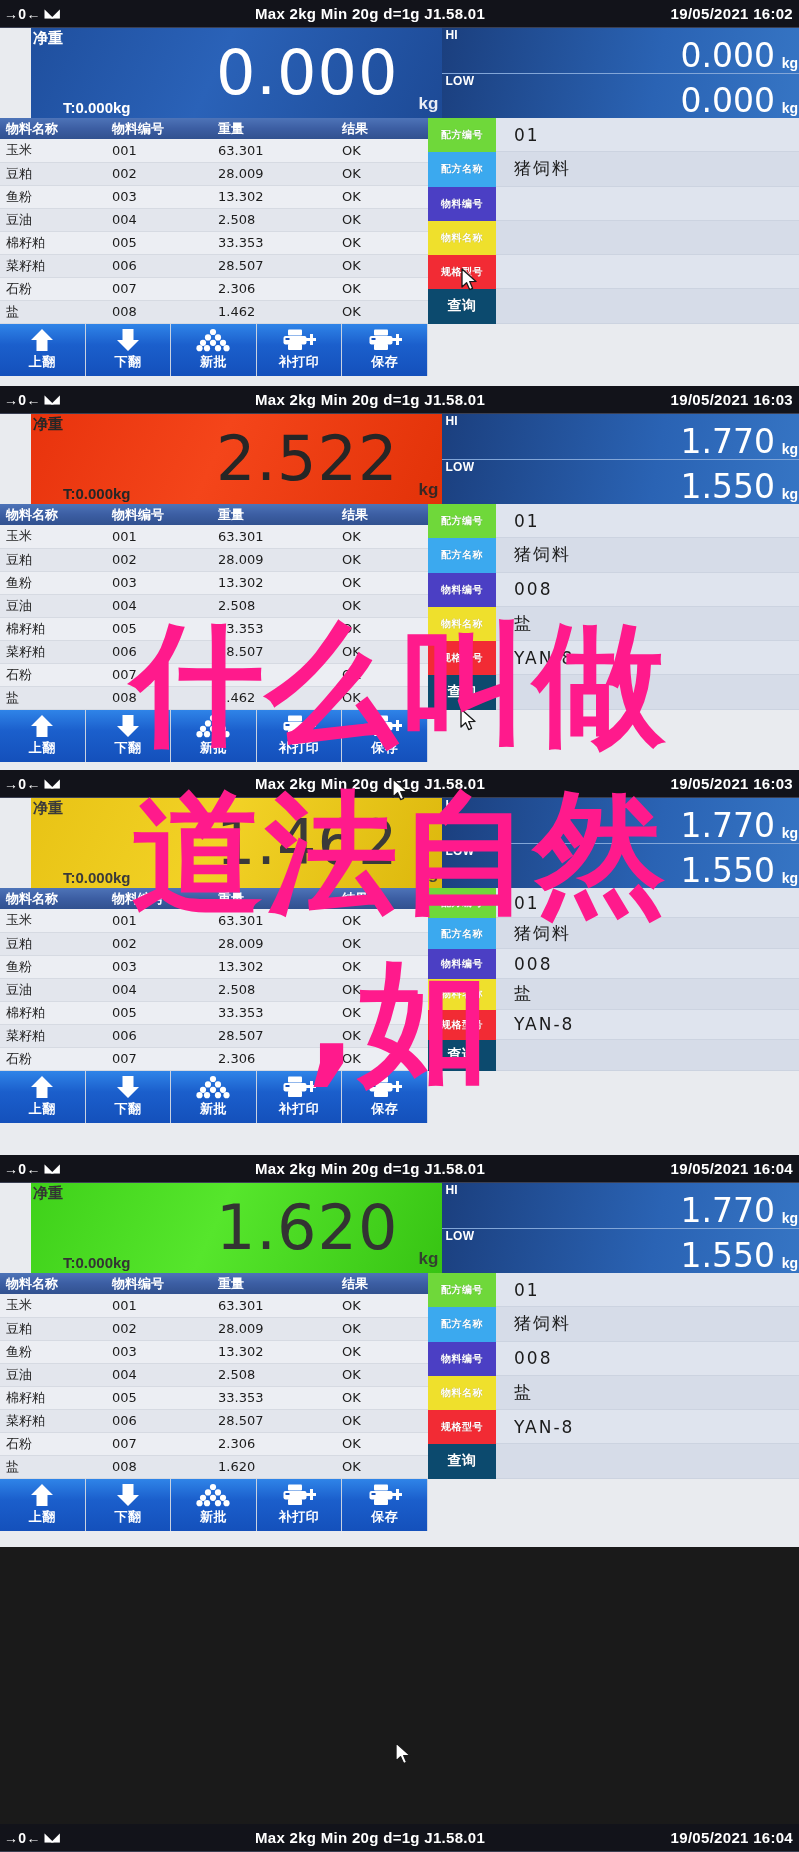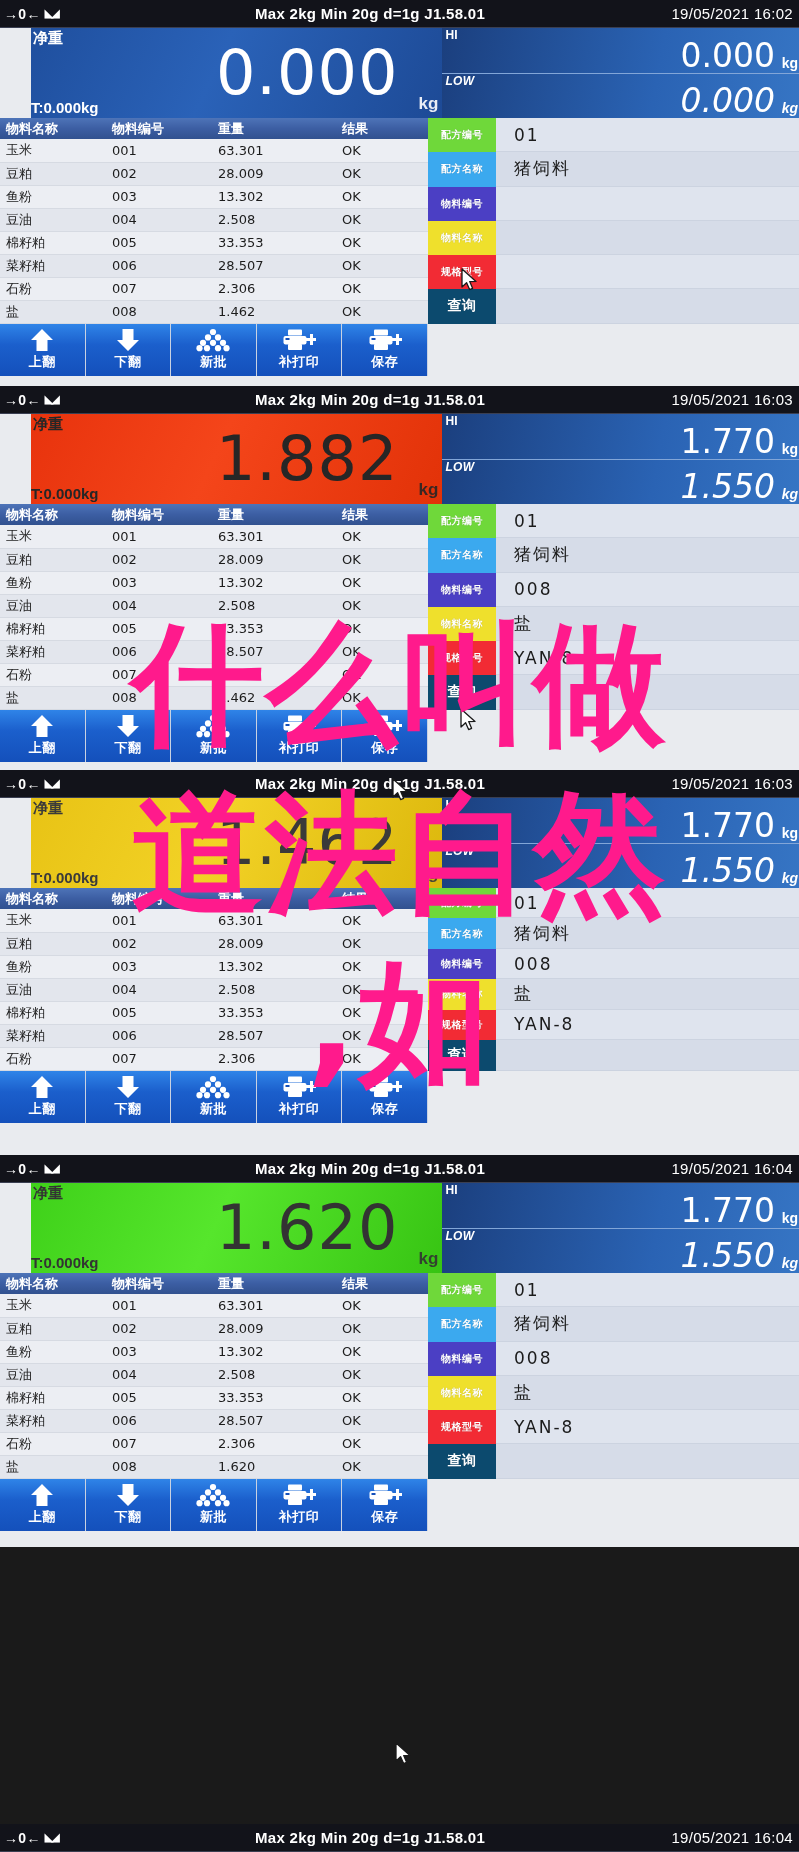--- a/index.html
+++ b/index.html
@@ -18,46 +18,46 @@
   .statusbar {
     height:28px; background:#12131a; color:#fff;
     display:flex; align-items:center; position:relative;
     font-size:15px; letter-spacing:.3px;
     border-bottom:1px solid #3a3f52;
   }
   .statusbar .sb-left { position:absolute; left:4px; display:flex; align-items:center; gap:4px; font-weight:bold; font-size:15px;}
   .zeroind { font-weight:bold; font-size:14px; }
   .stabind { font-size:11px; letter-spacing:-2px; }
   .sb-center { position:absolute; left:255px; white-space:nowrap; font-size:15px; font-weight:600;}
-  .sb-right { position:absolute; right:6px; white-space:nowrap; font-size:15px; font-weight:400;margin-left:17px;}
+  .sb-right { position:absolute; right:6px; white-space:nowrap; font-size:15px; font-weight:700;margin-left:17px;}
 
   
   .weightrow { display:flex; height:90px; }
   .bigweight {
     position:relative; width:428px; height:90px;
     background:linear-gradient(115deg,#1f4f9e 0%, #2a62b8 45%, #1d4a96 100%);
     color:#fff;
     margin-left:31px;
   }
   .bigweight.red { background:linear-gradient(115deg,#e8330d 0%,#f4451a 45%,#e23208 100%); color:#262626; }
   .bigweight.yellow { background:linear-gradient(115deg,#e8c315 0%,#f2d226 45%,#dcb70c 100%); color:#3a3a3a; }
   .bigweight.green { background:linear-gradient(115deg,#3fd11a 0%,#56e62c 45%,#37c413 100%); color:#333; }
   .netlabel { position:absolute; left:2px; top:1px; font-size:15px; font-weight:bold; }
-  .tarelabel { position:absolute; left:0px; bottom:2px; font-size:15px; font-weight:bold; }
+  .tarelabel { position:absolute; left:0px; bottom:2px; font-size:15px; font-weight:bold;padding-left:32px; }
   .bigval {
     position:absolute; right:44px; top:50%; transform:translateY(-50%);
     font-size:62px; font-weight:400; letter-spacing:1px; line-height:1;
     font-family:"DejaVu Sans", sans-serif;
   }
   .bigunit { position:absolute; right:4px; bottom:4px; font-size:17px; font-weight:bold; opacity:.9;}
 
   .hilow { width:371px; height:90px; display:flex; flex-direction:column;
            background:linear-gradient(100deg,#1b3f7e 0%,#2a63b4 60%,#3675c4 100%); }
   .hl-cell { position:relative; flex:1; border-bottom:1px solid #82a6d8; color:#fff; }
-  .hl-cell:last-child { border-bottom:none;font-style:italic; }
+  .hl-cell:last-child { border-bottom:none; }
   .hl-tag { position:absolute; left:3px; top:0px; font-size:12px; font-weight:bold; letter-spacing:.3px;}
   .hl-val { position:absolute; right:24px; bottom:-2px; font-size:33px; font-family:"DejaVu Sans", sans-serif; }
   .hl-unit { position:absolute; right:1px; bottom:2px; font-size:14px; font-weight:bold; }
 
   
   .bodyrow { display:flex; }
   .tablewrap { width:428px; background:#eef0f4; }
   table { width:100%; border-collapse:collapse; }
   thead th {
     background:linear-gradient(180deg,#4e74b8 0%,#3c5ea3 50%,#31518f 100%);
@@ -295,21 +295,21 @@
           <span class="zeroind">→0←</span>
           <span class="stabind">◣◢</span>
         </div>
         <div class="sb-center">Max 2kg  Min 20g  d=1g    J1.58.01</div>
         <div class="sb-right">19/05/2021  16:03</div>
       </div>
       <div class="weightrow">
         <div class="bigweight red">
           <div class="netlabel">净重</div>
           <div class="tarelabel">T:0.000kg</div>
-          <div class="bigval">1.882</div>
+          <div class="bigval">2.522</div>
           <div class="bigunit">kg</div>
         </div>
         <div class="hilow">
           <div class="hl-cell">
             <span class="hl-tag">HI</span>
             <span class="hl-val">1.770</span>
             <span class="hl-unit">kg</span>
           </div>
           <div class="hl-cell">
             <span class="hl-tag">LOW</span>

